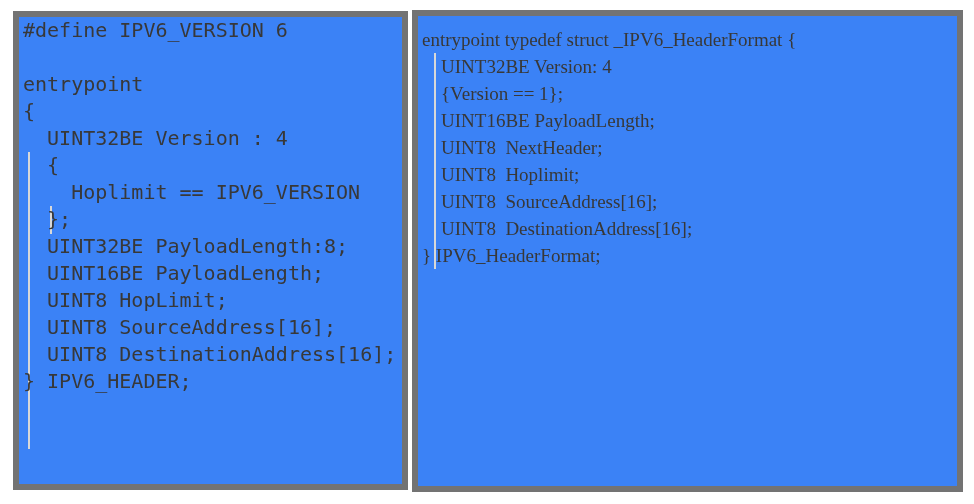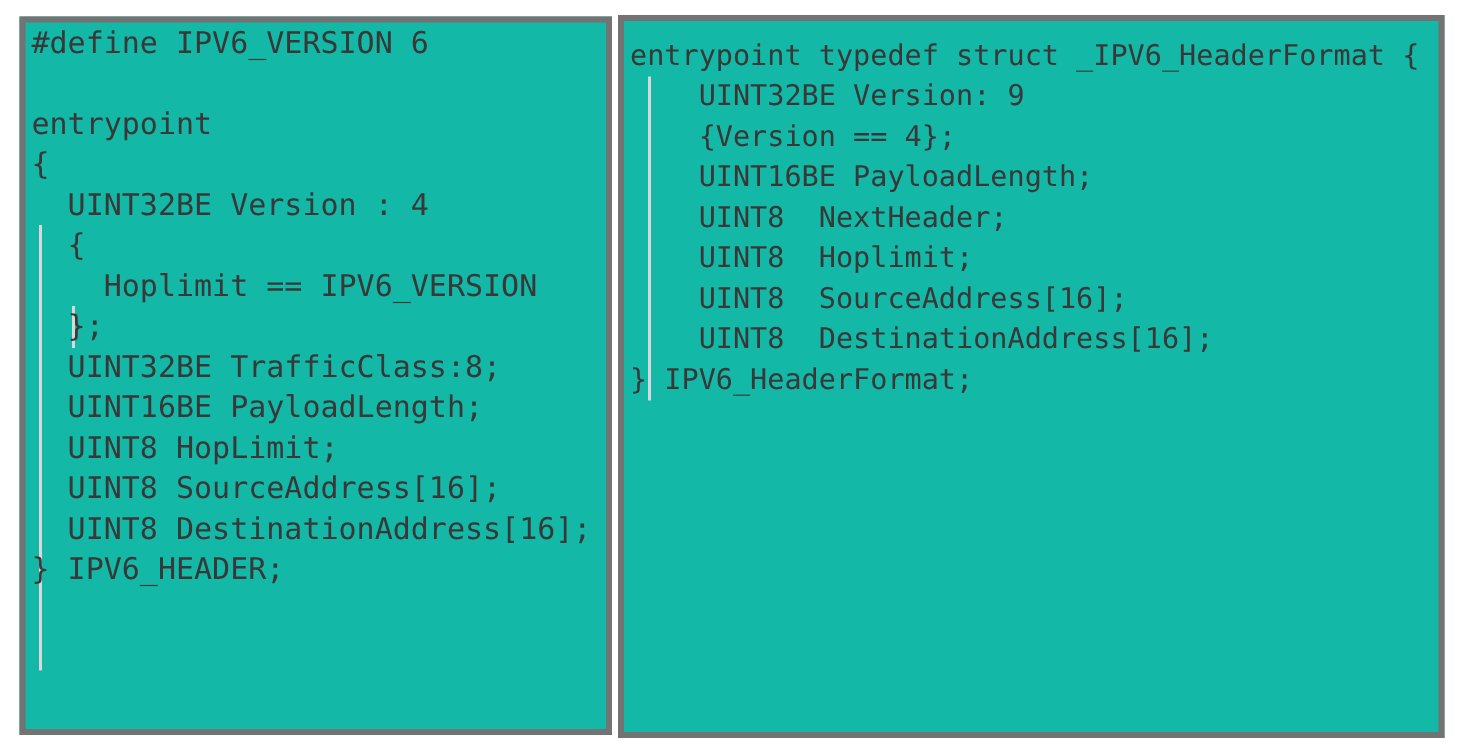--- a/index.html
+++ b/index.html
@@ -6,42 +6,43 @@
   html, body { background: #ffffff; }
   body {
     width: 974px;
     height: 504px;
     position: relative;
     overflow: hidden;
     font-family: "DejaVu Sans Mono", "Liberation Mono", monospace;
   }
   .panel {
     position: absolute;
-    background: #14b8a6;
-    border: 4px solid #737373;
+    background: #3b82f6;
+    border: 6px solid #737373;
     color: #383838;
     overflow: hidden;
   }
   .panel-left {
     left: 13px;
     top: 11px;
     width: 395px;
     height: 479px;
     padding: 0 0 0 4px;
     font-size: 20px;
     line-height: 27px;
   }
   .panel-right {
     left: 412px;
     top: 10px;
     width: 551px;
     height: 482px;
     padding: 10px 0 0 4px;
     font-size: 19px;
     line-height: 27px;
+    font-family: Liberation Serif, serif;
   }
   .code { position: relative; z-index: 1; }
   .code-line { white-space: pre; height: 27px; }
   .guide {
     position: absolute;
     width: 2px;
     background: #d8d8d8;
     z-index: 0;
   }
   .guide-l1 { left: 9px;  top: 135px; height: 297px; }
@@ -56,35 +57,35 @@
   <div class="guide guide-l2"></div>
   <div class="code">
       <div class="code-line">#define IPV6_VERSION 6</div>
       <div class="code-line">&nbsp;</div>
       <div class="code-line">entrypoint</div>
       <div class="code-line">{</div>
       <div class="code-line">  UINT32BE Version : 4</div>
       <div class="code-line">  {</div>
       <div class="code-line">    Hoplimit == IPV6_VERSION</div>
       <div class="code-line">  };</div>
-      <div class="code-line">  UINT32BE TrafficClass:8;</div>
+      <div class="code-line">  UINT32BE PayloadLength:8;</div>
       <div class="code-line">  UINT16BE PayloadLength;</div>
       <div class="code-line">  UINT8 HopLimit;</div>
       <div class="code-line">  UINT8 SourceAddress[16];</div>
       <div class="code-line">  UINT8 DestinationAddress[16];</div>
       <div class="code-line">} IPV6_HEADER;</div>
     </div>
 </section>
 
 <section class="panel panel-right">
   <div class="guide guide-r1"></div>
   <div class="code">
       <div class="code-line">entrypoint typedef struct _IPV6_HeaderFormat {</div>
-      <div class="code-line">    UINT32BE Version: 9</div>
-      <div class="code-line">    {Version == 4};</div>
+      <div class="code-line">    UINT32BE Version: 4</div>
+      <div class="code-line">    {Version == 1};</div>
       <div class="code-line">    UINT16BE PayloadLength;</div>
       <div class="code-line">    UINT8  NextHeader;</div>
       <div class="code-line">    UINT8  Hoplimit;</div>
       <div class="code-line">    UINT8  SourceAddress[16];</div>
       <div class="code-line">    UINT8  DestinationAddress[16];</div>
       <div class="code-line">} IPV6_HeaderFormat;</div>
     </div>
 </section>
 
 </body></html>

